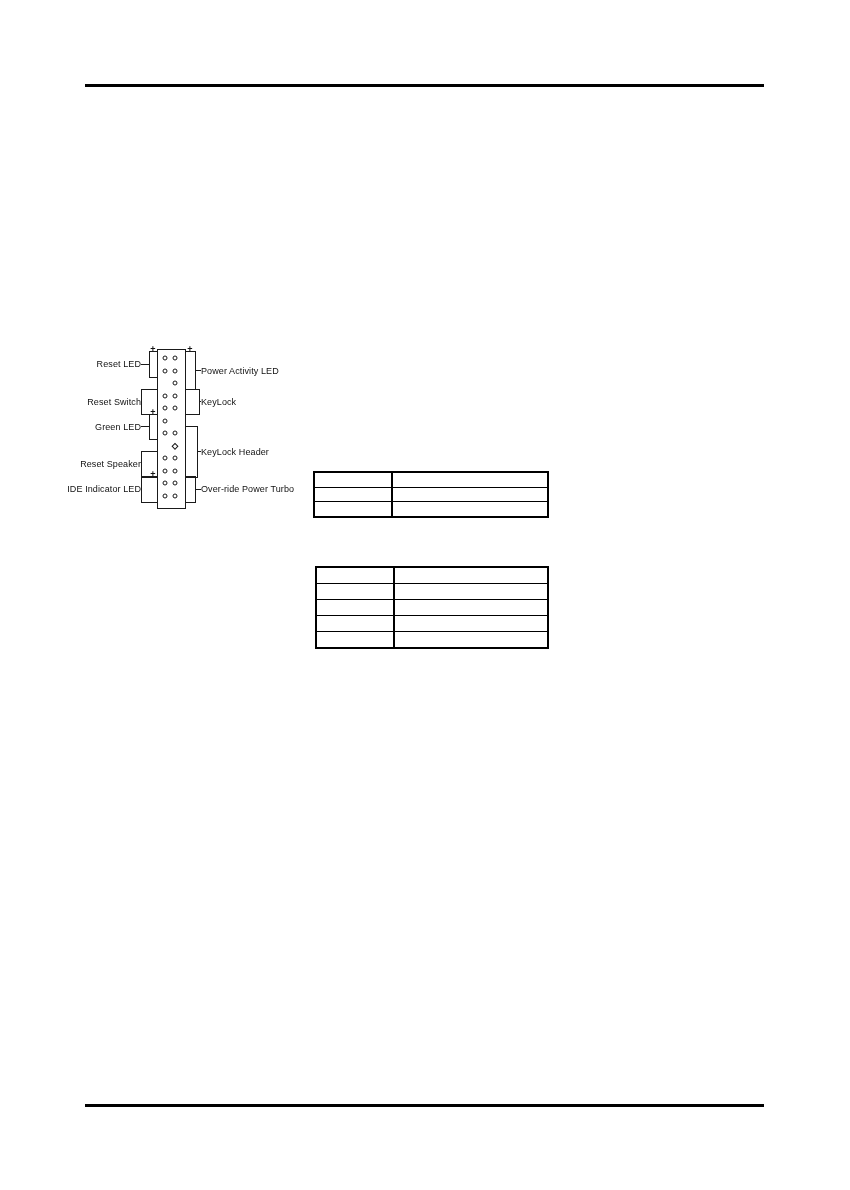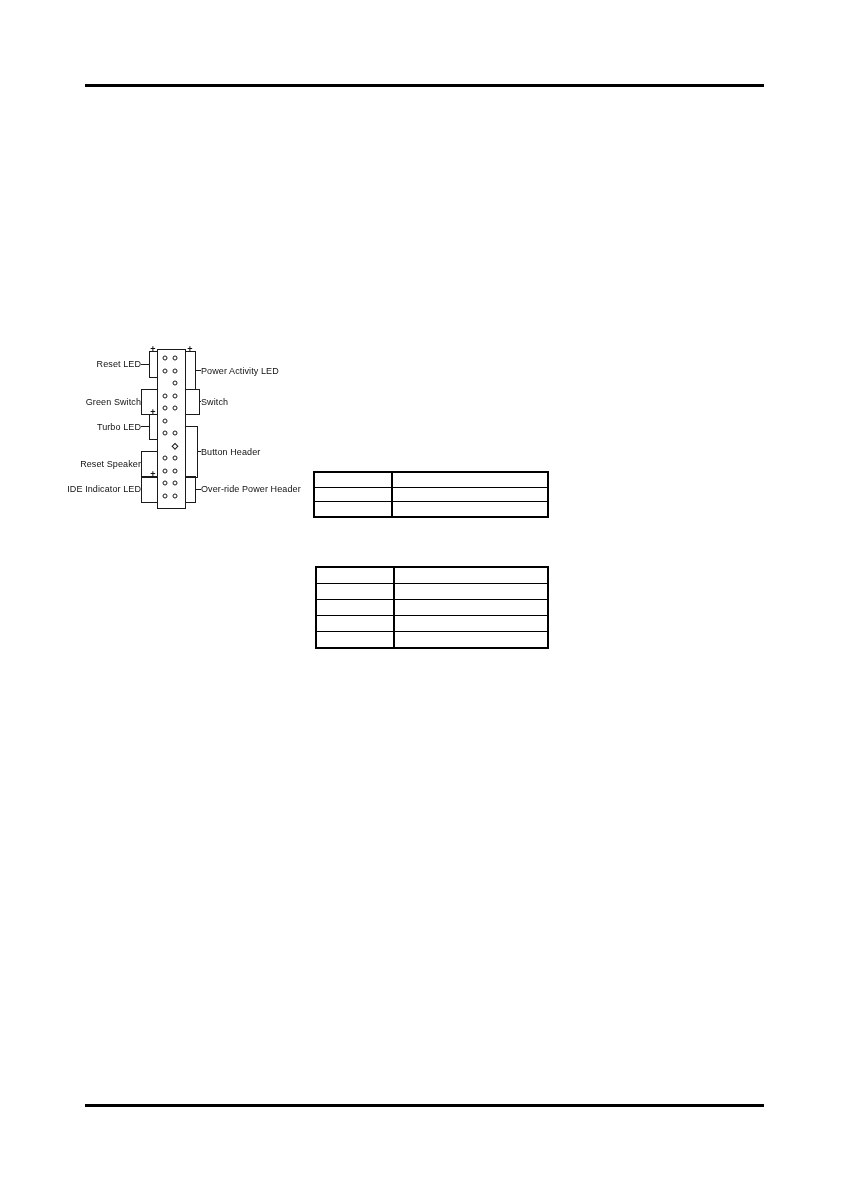--- a/index.html
+++ b/index.html
@@ -83,43 +83,43 @@
       <div class="pin" style="left: 175px; top: 470.5px;"></div>
       <div class="pin" style="left: 164.5px; top: 483px;"></div>
       <div class="pin" style="left: 175px; top: 483px;"></div>
       <div class="pin" style="left: 164.5px; top: 495.5px;"></div>
       <div class="pin" style="left: 175px; top: 495.5px;"></div>
       <div class="bracket left" style="left: 149px; top: 351px; width: 8px; height: 26.5px;"></div>
       <div class="conn-line" style="left: 141px; width: 8px; top: 363.65px;"></div>
       <div class="conn-label" style="right: 709px; top: 364.25px;">Reset LED</div>
       <div class="plus" style="left: 153px; top: 349px;">+</div>
       <div class="bracket left" style="left: 141px; top: 388.5px; width: 16px; height: 26.5px;"></div>
-      <div class="conn-label" style="right: 709px; top: 401.75px;">Green Switch</div>
+      <div class="conn-label" style="right: 709px; top: 401.75px;">Reset Switch</div>
       <div class="bracket left" style="left: 149px; top: 413.5px; width: 8px; height: 26.5px;"></div>
       <div class="conn-line" style="left: 141px; width: 8px; top: 426.15px;"></div>
-      <div class="conn-label" style="right: 709px; top: 426.75px;">Turbo LED</div>
+      <div class="conn-label" style="right: 709px; top: 426.75px;">Green LED</div>
       <div class="plus" style="left: 153px; top: 411.5px;">+</div>
       <div class="bracket left" style="left: 141px; top: 451px; width: 16px; height: 26.5px;"></div>
       <div class="conn-label" style="right: 709px; top: 464.25px;">Reset Speaker</div>
       <div class="bracket left" style="left: 141px; top: 476px; width: 16px; height: 26.5px;"></div>
       <div class="conn-label" style="right: 709px; top: 489.25px;">IDE Indicator LED</div>
       <div class="plus" style="left: 153px; top: 474px;">+</div>
       <div class="bracket right" style="left: 186px; top: 351px; width: 10px; height: 39px;"></div>
       <div class="conn-line" style="left: 196px; width: 5px; top: 369.9px;"></div>
       <div class="conn-label" style="left: 201px; top: 370.5px;">Power Activity LED</div>
       <div class="plus" style="left: 190px; top: 349px;">+</div>
       <div class="bracket right" style="left: 186px; top: 388.5px; width: 14px; height: 26.5px;"></div>
       <div class="conn-line" style="left: 200px; width: 1px; top: 401.15px;"></div>
-      <div class="conn-label" style="left: 201px; top: 401.75px;">Switch</div>
+      <div class="conn-label" style="left: 201px; top: 401.75px;">KeyLock</div>
       <div class="bracket right" style="left: 186px; top: 426px; width: 12px; height: 51.5px;"></div>
       <div class="conn-line" style="left: 198px; width: 3px; top: 451.15px;"></div>
-      <div class="conn-label" style="left: 201px; top: 451.75px;">Button Header</div>
+      <div class="conn-label" style="left: 201px; top: 451.75px;">KeyLock Header</div>
       <div class="bracket right" style="left: 186px; top: 476px; width: 10px; height: 26.5px;"></div>
       <div class="conn-line" style="left: 196px; width: 5px; top: 488.65px;"></div>
-      <div class="conn-label" style="left: 201px; top: 489.25px;">Over-ride Power Header</div>
+      <div class="conn-label" style="left: 201px; top: 489.25px;">Over-ride Power Turbo</div>
     </div>
 
   <table class="data-table table-upper">
     <colgroup>
         <col style="width:78px">
         <col>
       </colgroup>
     <tbody>
         <tr>
           <td></td>

